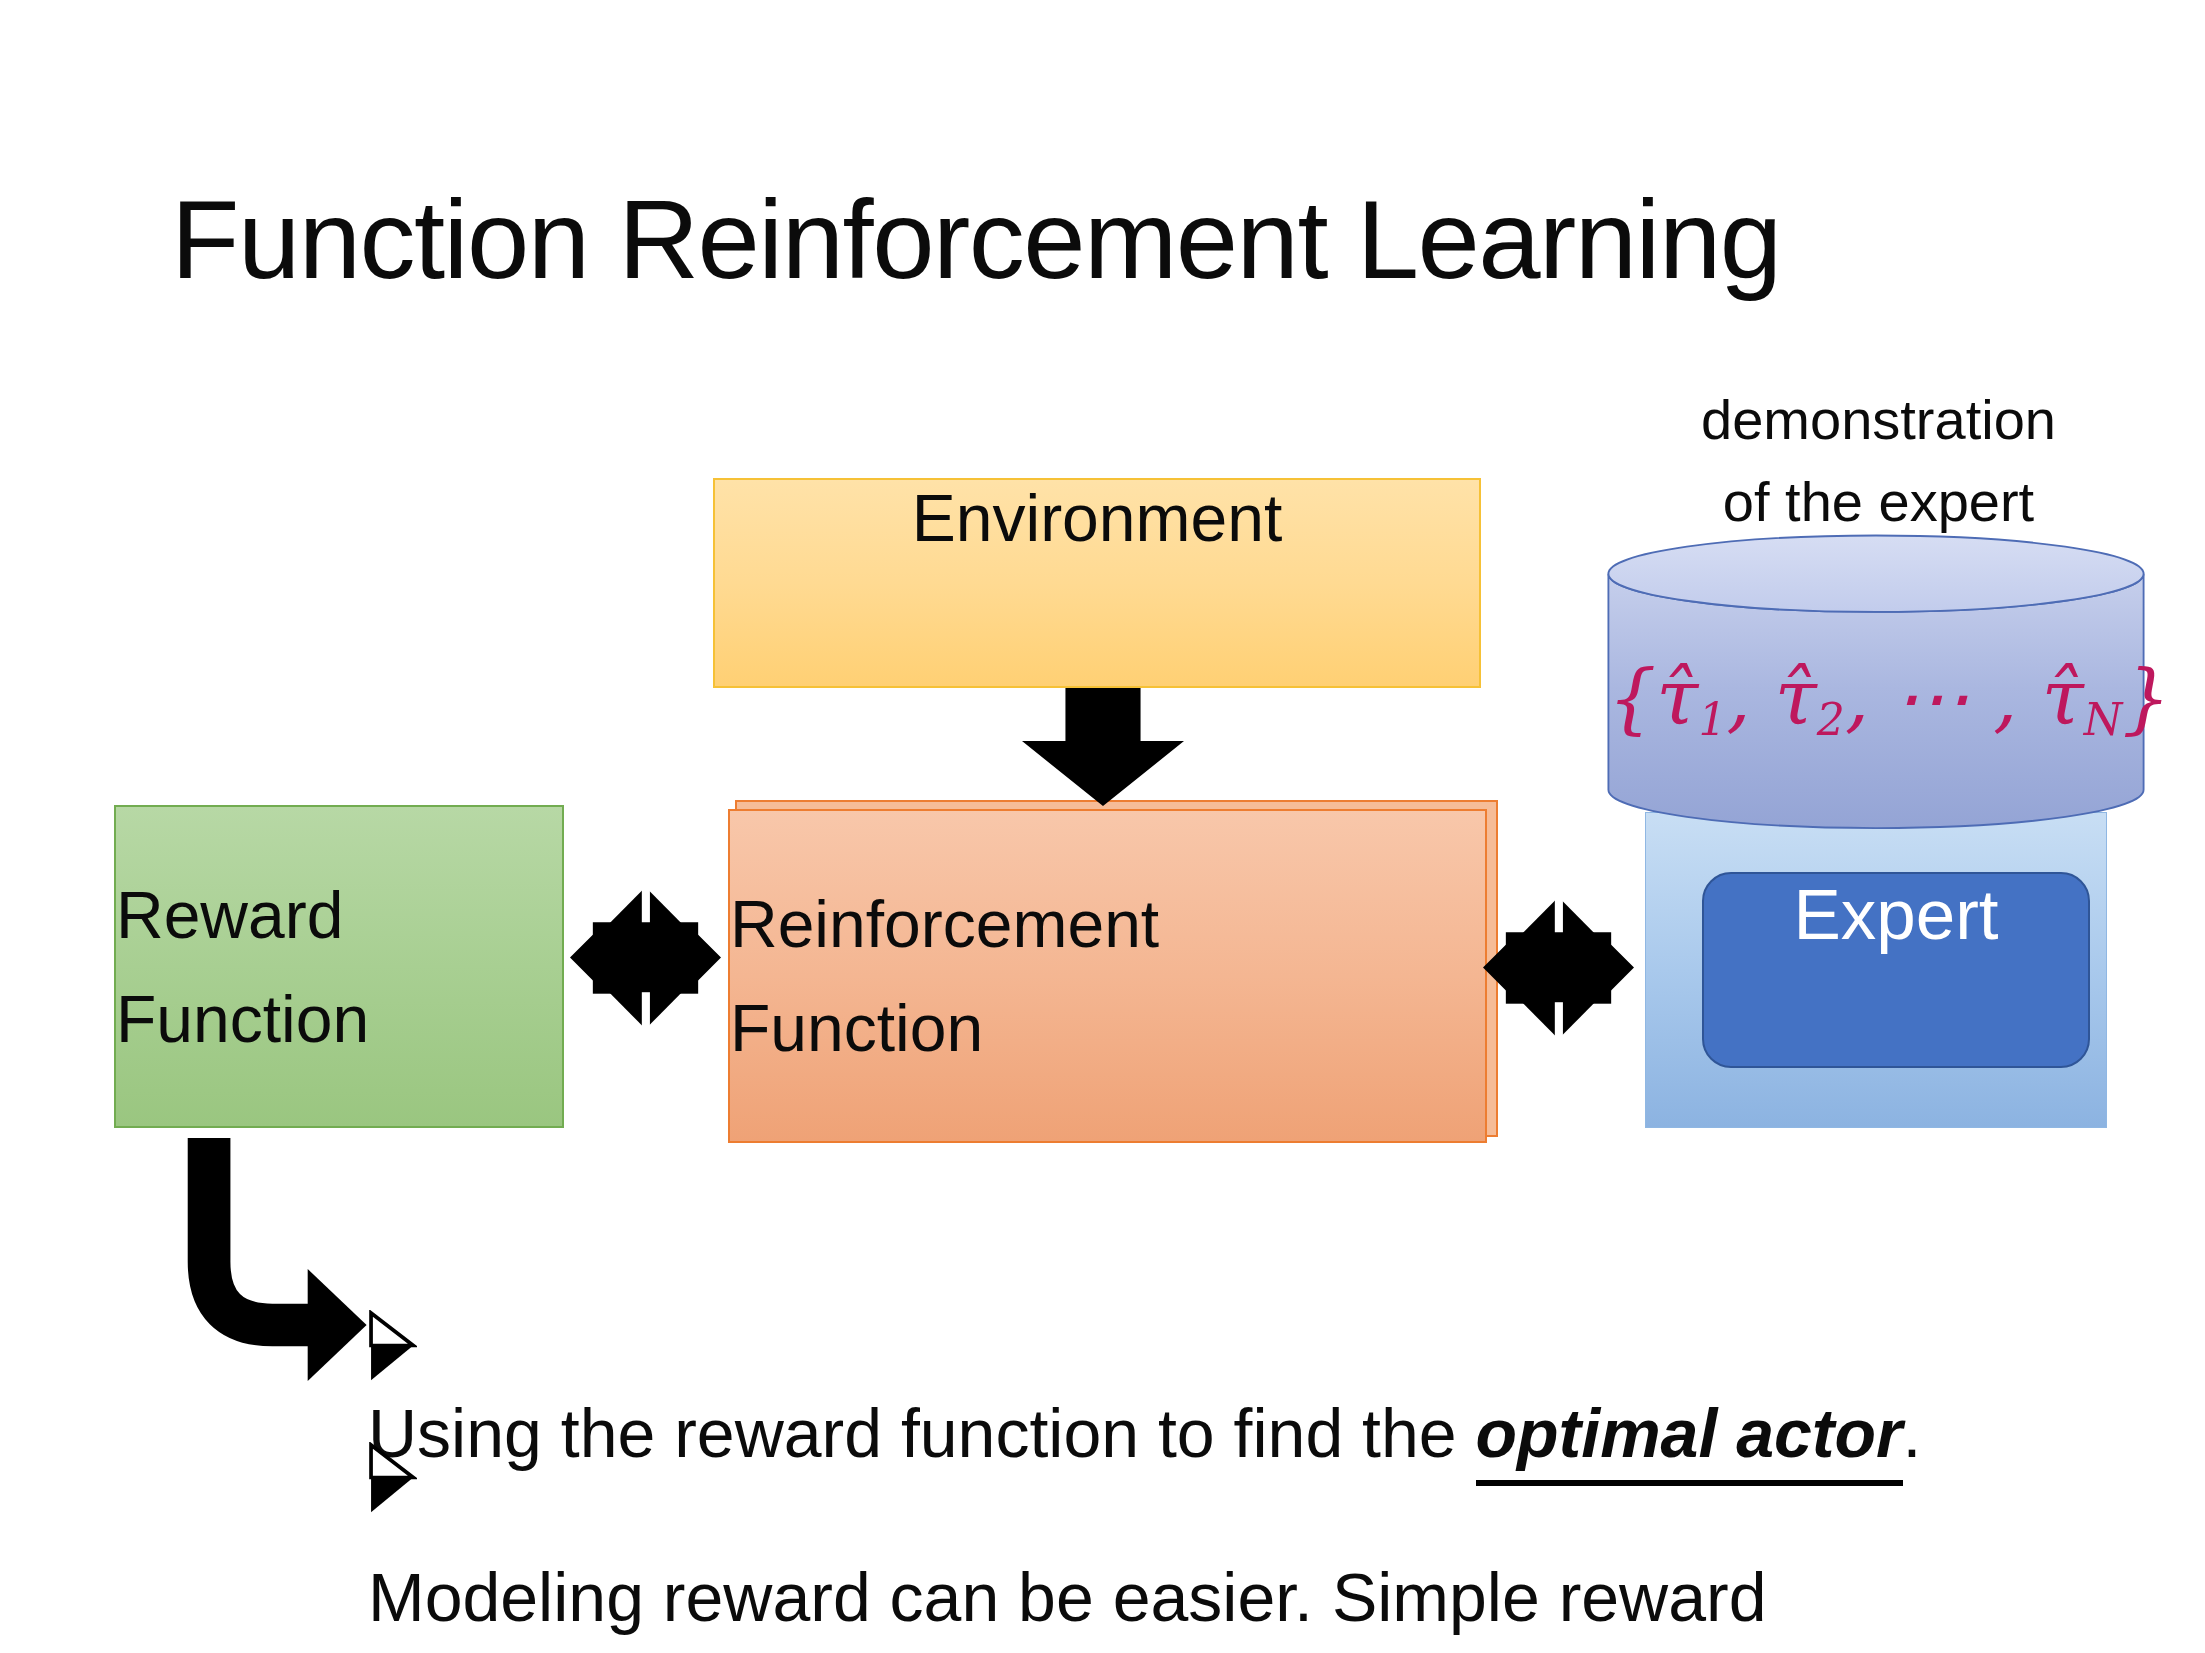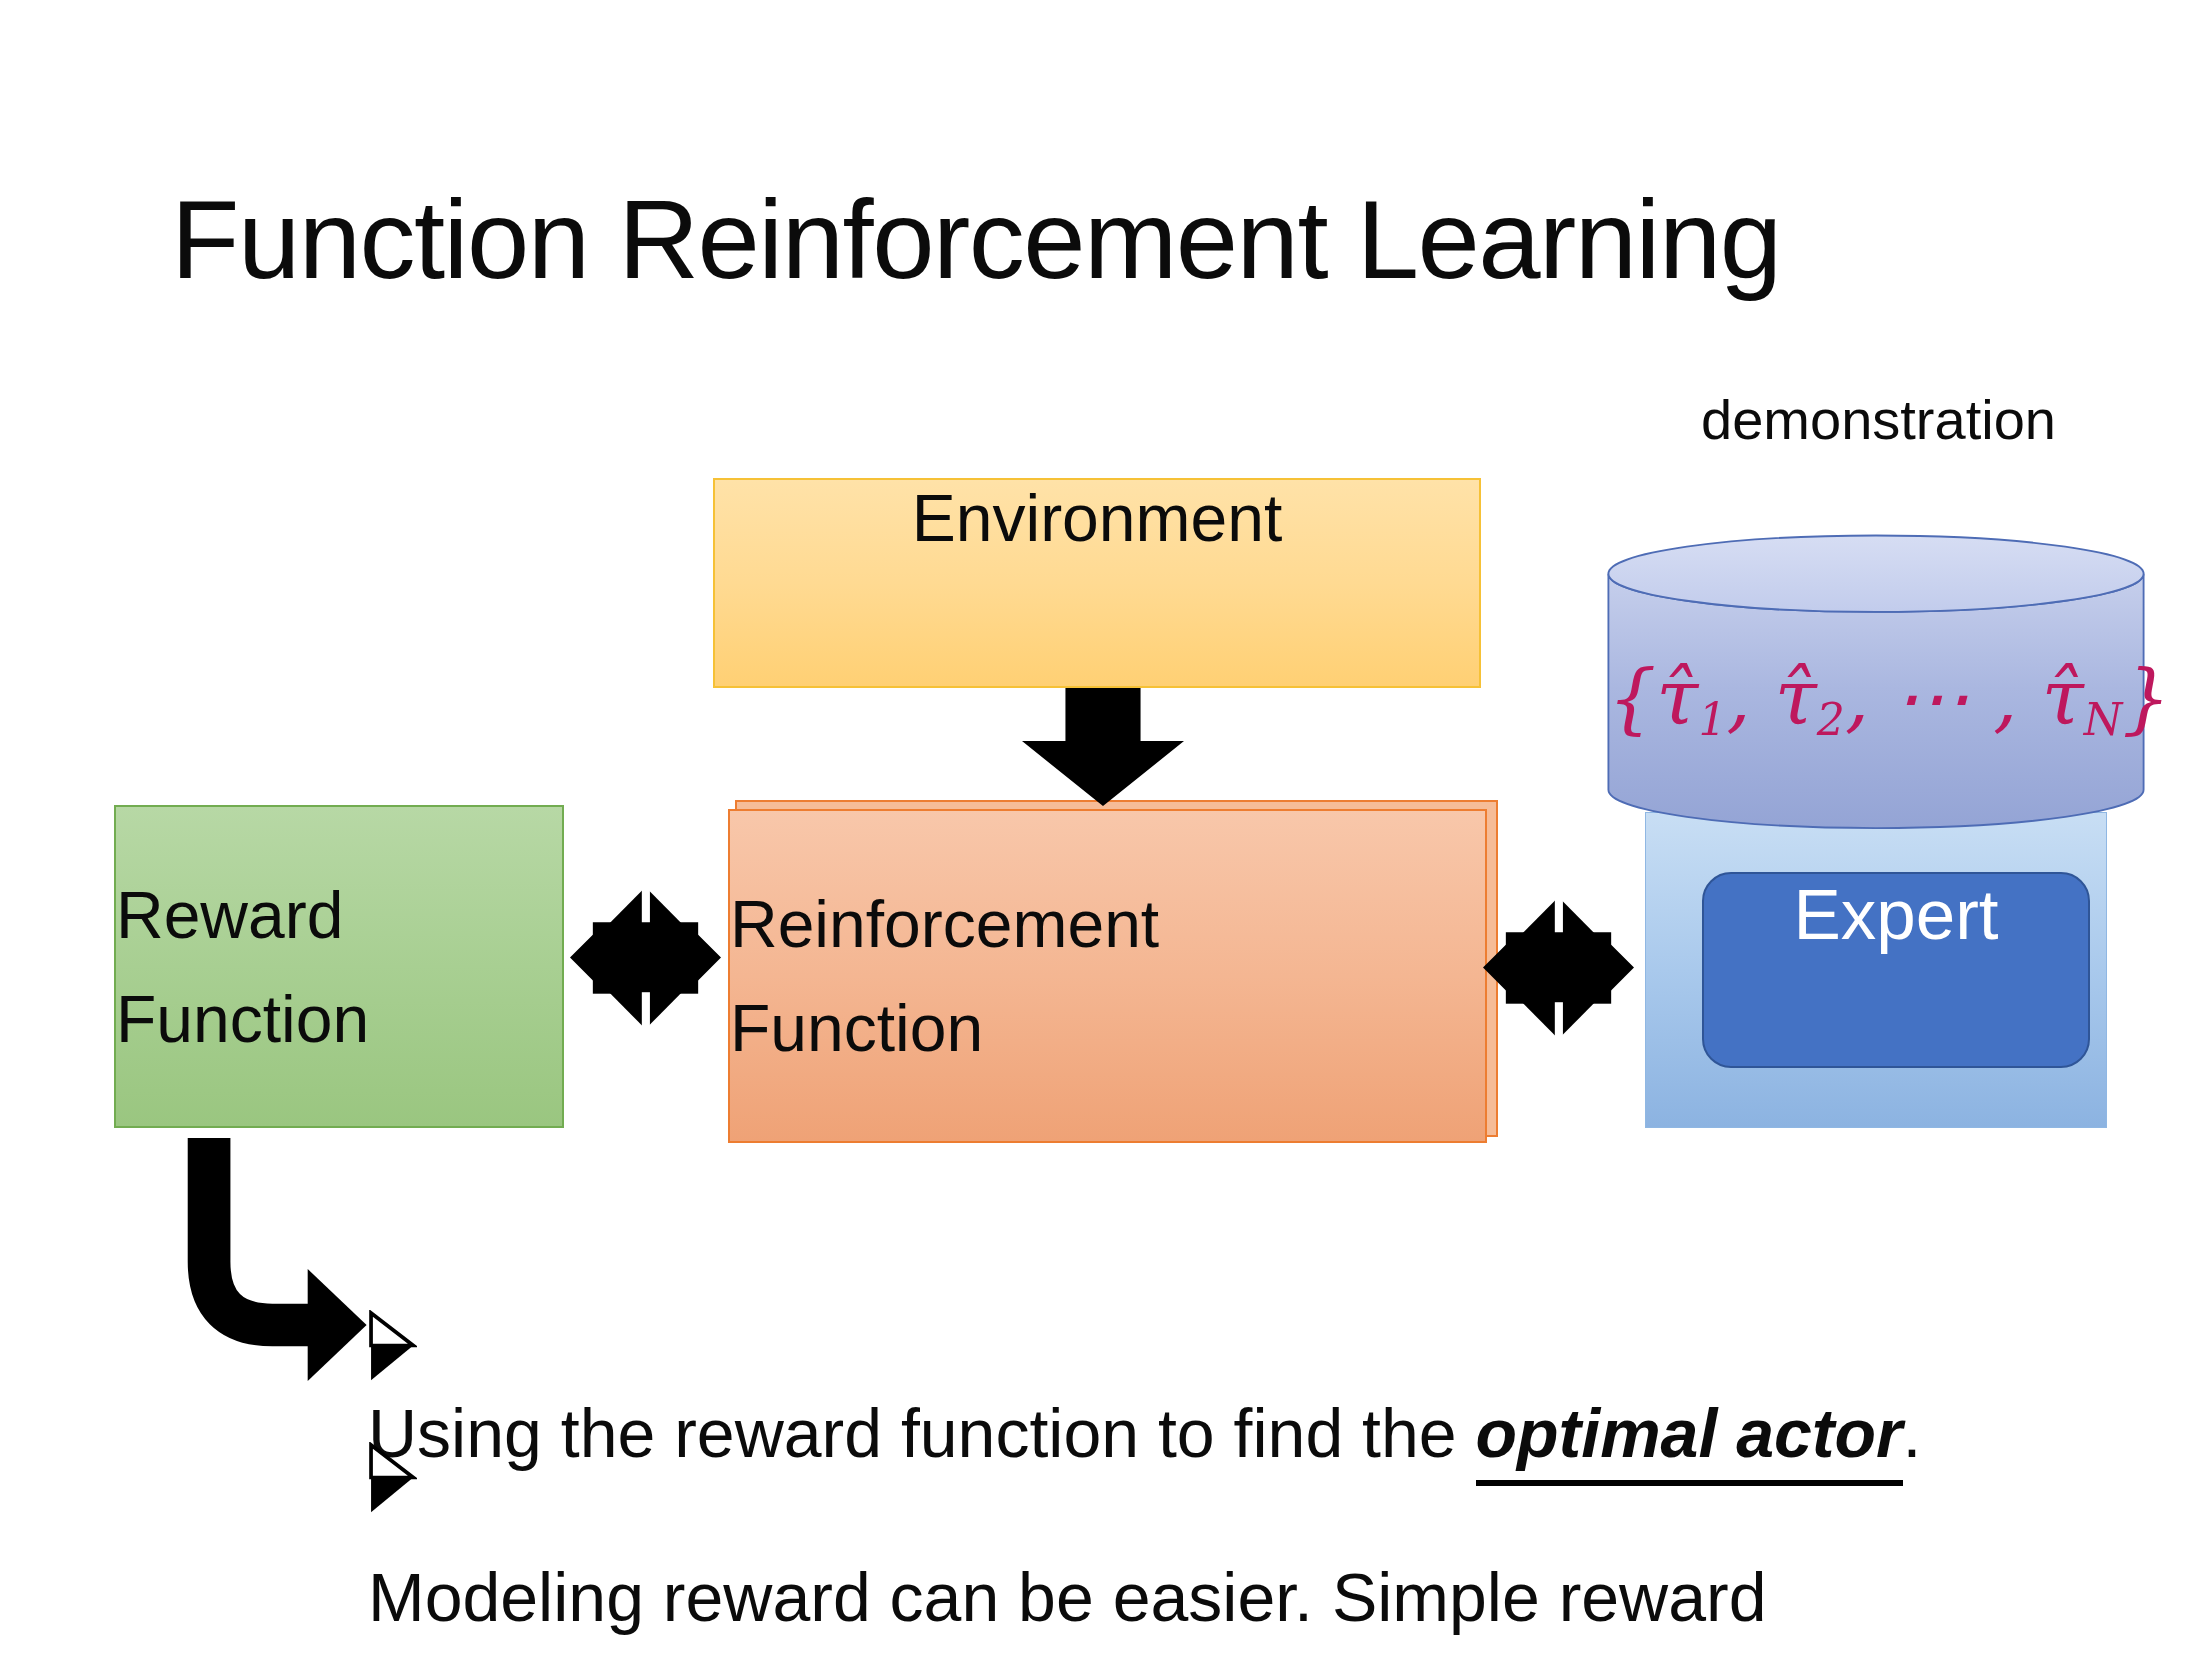--- a/index.html
+++ b/index.html
@@ -79,20 +79,21 @@
     border-bottom:6.6px solid #000;padding-bottom:8.8px;
   }
 </style>
 </head>
 <body>
 
 <div class="abs slide-title">Function Reinforcement Learning</div>
 
 <div class="abs demo-caption">
   <div>demonstration</div>
+  <div>of the expert</div>
 </div>
 
 <div class="abs box expert-container"></div>
 
 <svg class="abs cylinder-svg" width="540" height="297" viewBox="0 0 734 404">
   <defs>
     <linearGradient id="cylBody" x1="0" y1="0" x2="0" y2="1">
       <stop offset="0" stop-color="#C6CFEC"></stop>
       <stop offset="0.45" stop-color="#AAB7E0"></stop>
       <stop offset="1" stop-color="#94A4D5"></stop>

